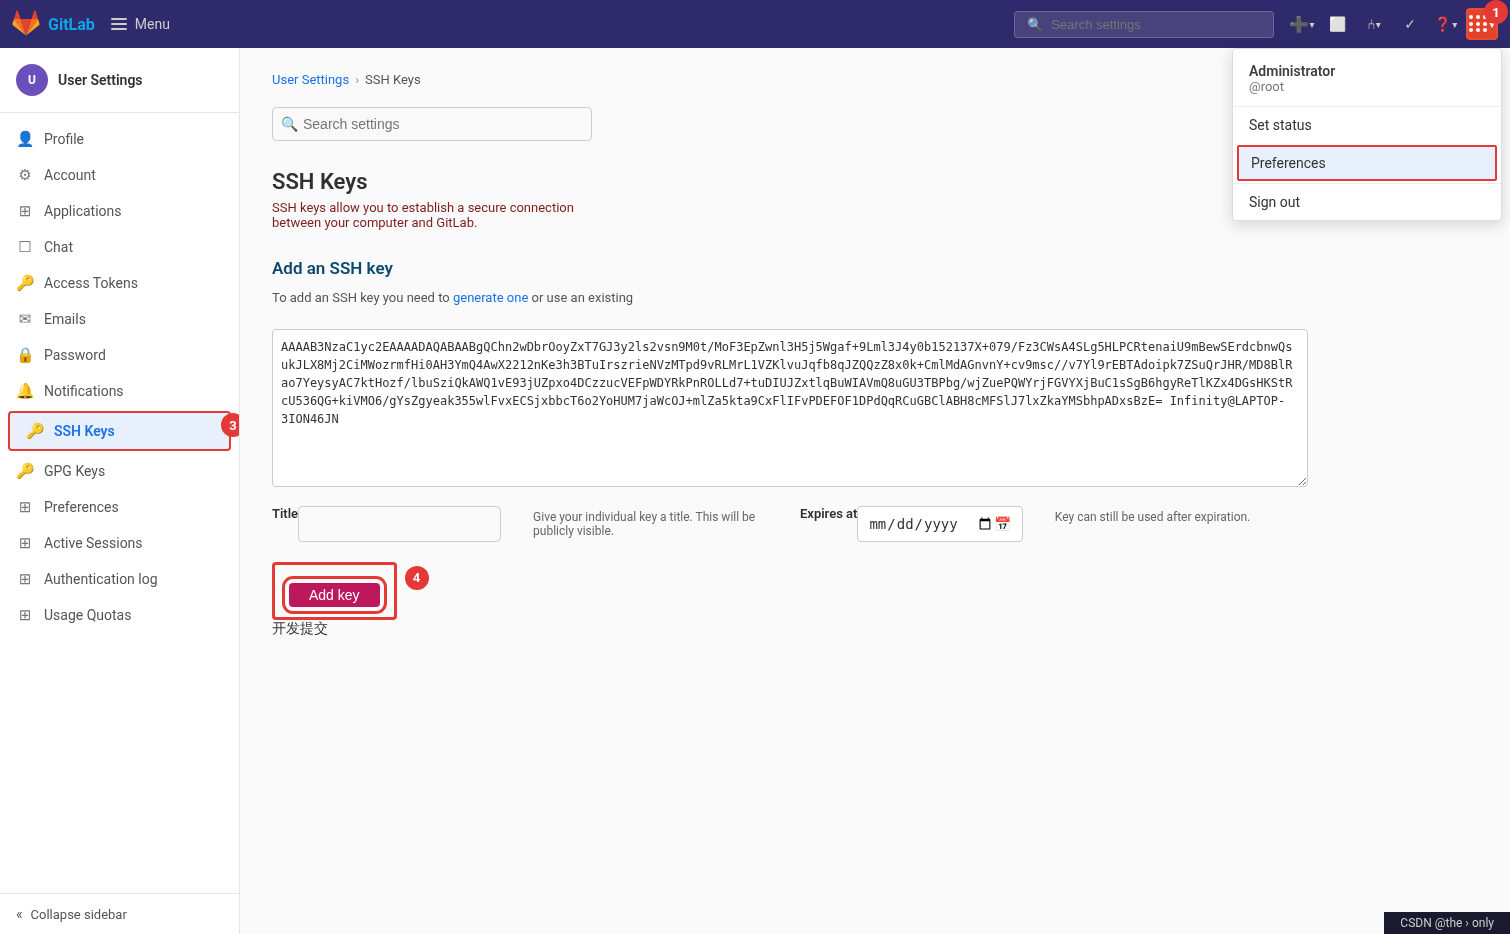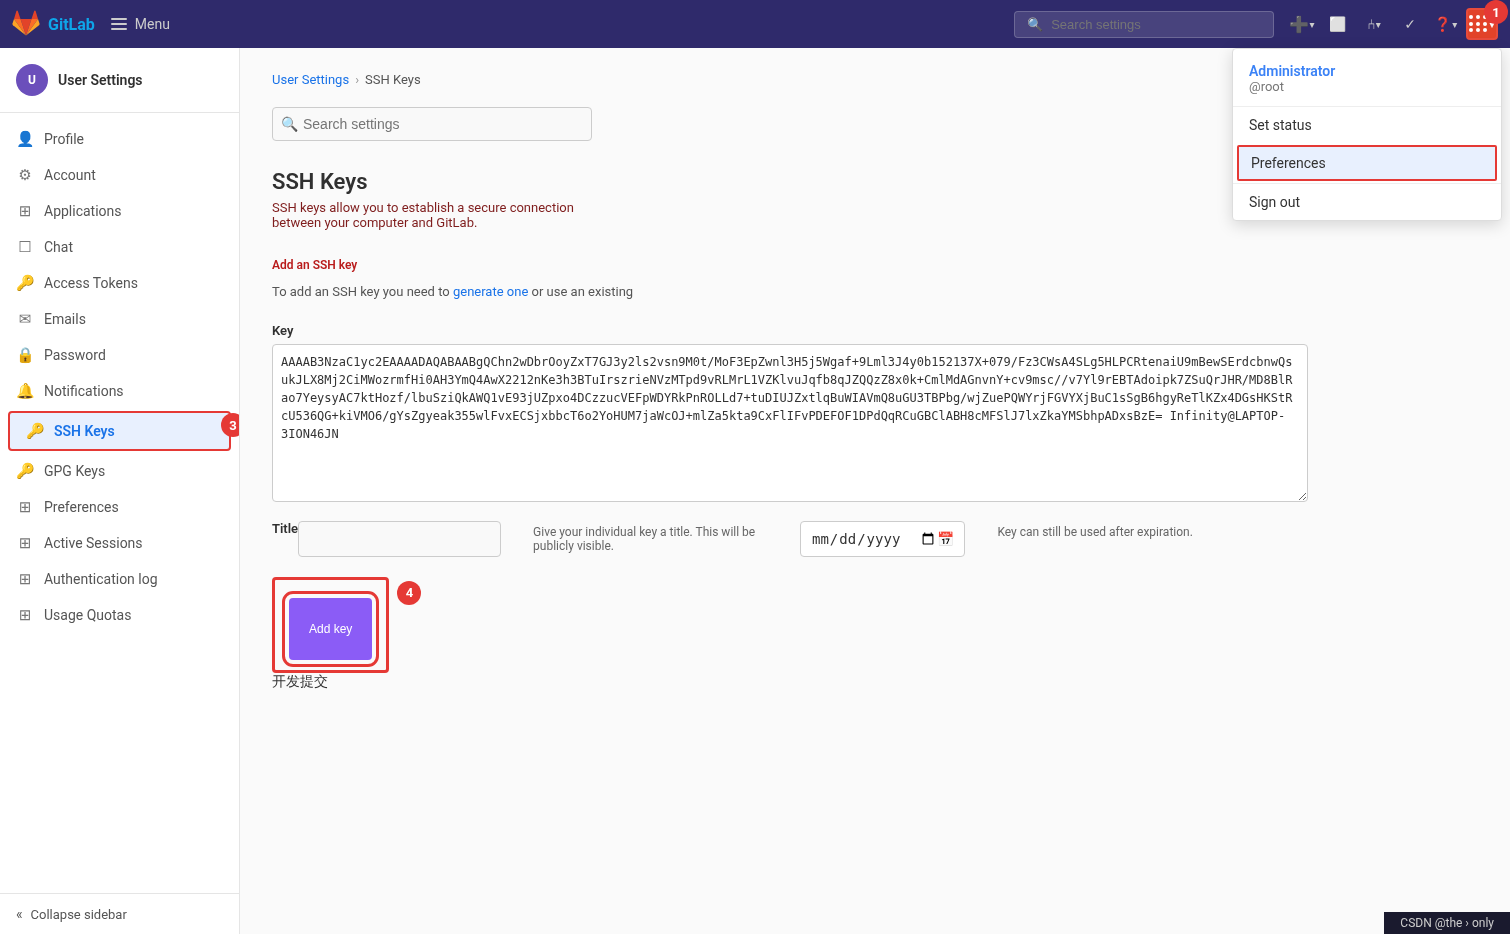--- a/index.html
+++ b/index.html
@@ -214,23 +214,23 @@
 
     .ssh-container {
       display: flex;
       gap: 32px;
     }
     .ssh-right {
       flex: 1;
     }
 
     .add-ssh-title {
-      font-size: 12px;
+      font-size: 17px;
       font-weight: 600;
-      color: #b91c1c;
+      color: #0c4a6e;
       margin-bottom: 10px;
     }
     .add-ssh-desc {
       font-size: 13px;
       color: #555;
       line-height: 1.6;
       margin-bottom: 20px;
     }
     .add-ssh-desc a { color: #1a73e8; text-decoration: none; text-align: center; }
 
@@ -293,26 +293,26 @@
     .date-input-wrap input[type="date"] {
       border: none;
       outline: none;
       font-size: 14px;
       color: #333;
       flex: 1;
       background: transparent;
     }
 
     .btn-add-key {
-      background: #8b5cf6;
+      background: #be185d;
       color: #fff;
       border: none;
       border-radius: 4px;
-      padding: 24px 20px;
-      font-size: 12px;
+      padding: 4px 20px;
+      font-size: 14px;
       cursor: pointer;
       margin-top: 8px;
       outline: 3px solid #e53935;
       outline-offset: 4px;
     }
 
     .your-keys-title {
       font-size: 17px;
       font-weight: 600;
       color: #303030;
@@ -337,21 +337,21 @@
       box-shadow: 0 4px 16px rgba(0,0,0,0.15);
       z-index: 200;
     }
     .dropdown-header {
       padding: 14px 16px 12px;
       border-bottom: 1px solid #eee;
     }
     .dropdown-username {
       font-size: 14px;
       font-weight: 600;
-      color: #3b82f6;
+      color: #404040;
     }
     .dropdown-handle {
       font-size: 13px;
       color: #777;
     }
     .dropdown-item {
       padding: 10px 16px;
       font-size: 14px;
       color: #333;
       cursor: pointer;
@@ -559,30 +559,30 @@
 
         <div class="ssh-container">
           <div class="ssh-right">
             <h2 class="add-ssh-title">Add an SSH key</h2>
             <p class="add-ssh-desc">
               <span>To add an SSH key you need to </span>
               <a href="#">generate one</a>
               <span> or use an existing</span>
             </p>
 
-            <label class="form-label">Key</label>
             <textarea class="key-textarea" style="">AAAAB3NzaC1yc2EAAAADAQABAABgQChn2wDbrOoyZxT7GJ3y2ls2vsn9M0t/MoF3EpZwnl3H5j5Wgaf+9Lml3J4y0b152137X+079/Fz3CWsA4SLg5HLPCRtenaiU9mBewSErdcbnwQsukJLX8Mj2CiMWozrmfHi0AH3YmQ4AwX2212nKe3h3BTuIrszrieNVzMTpd9vRLMrL1VZKlvuJqfb8qJZQQzZ8x0k+CmlMdAGnvnY+cv9msc//v7Yl9rEBTAdoipk7ZSuQrJHR/MD8BlRao7YeysyAC7ktHozf/lbuSziQkAWQ1vE93jUZpxo4DCzzucVEFpWDYRkPnROLLd7+tuDIUJZxtlqBuWIAVmQ8uGU3TBPbg/wjZuePQWYrjFGVYXjBuC1sSgB6hgyReTlKZx4DGsHKStRcU536QG+kiVMO6/gYsZgyeak355wlFvxECSjxbbcT6o2YoHUM7jaWcOJ+mlZa5kta9CxFlIFvPDEFOF1DPdQqRCuGBClABH8cMFSlJ7lxZkaYMSbhpADxsBzE= Infinity@LAPTOP-3ION46JN</textarea>
 
             <div class="form-row">
               <div class="form-group">
                 <label class="form-label">Title</label>
                 <input type="text" class="form-input" style="">
                 <span class="form-hint">Give your individual key a title. This will be publicly visible.</span>
               </div>
               <div class="form-group">
+                <label class="form-label">Expires at</label>
                 <div class="date-input-wrap">
                   <input type="date" placeholder="年/月/日" style="">
                   <span style="font-size:14px;color:#666;">📅</span>
                 </div>
                 <span class="form-hint">Key can still be used after expiration.</span>
               </div>
             </div>
 
             
             <div style="position:relative;display:inline-block;margin-top:8px;">

